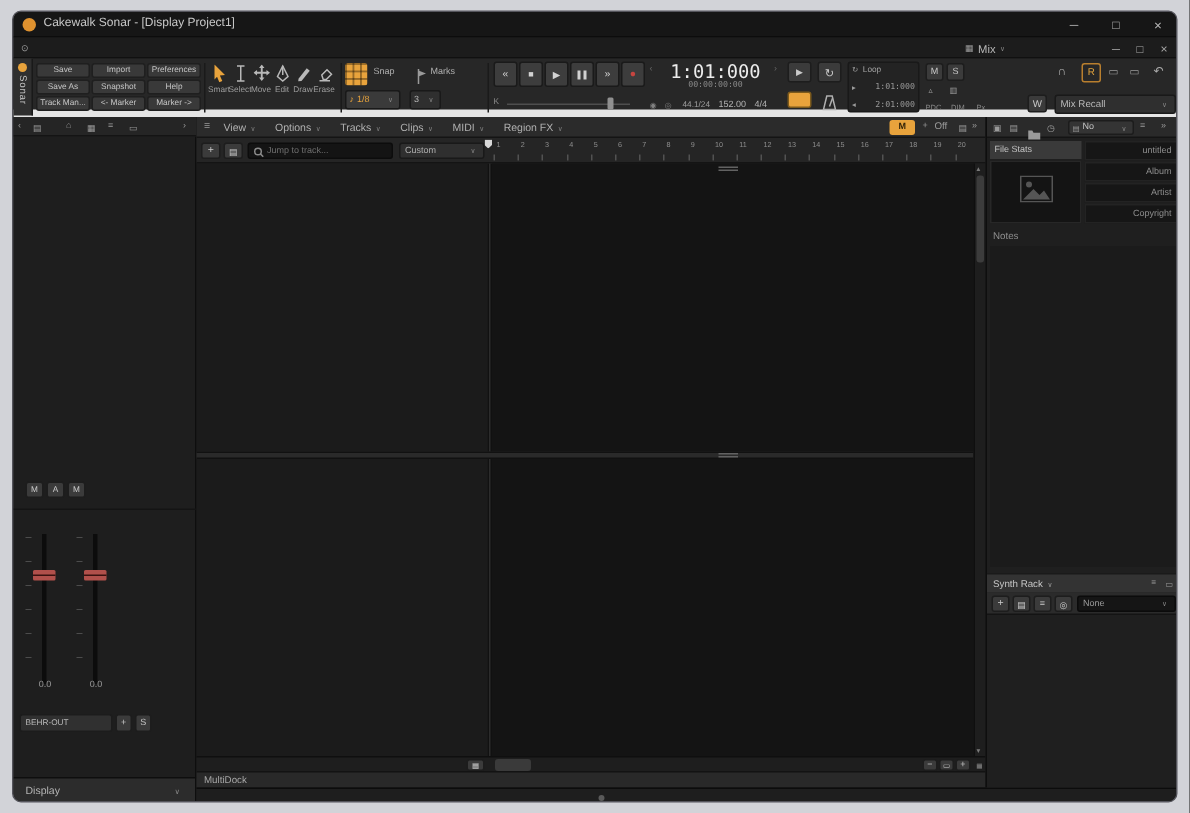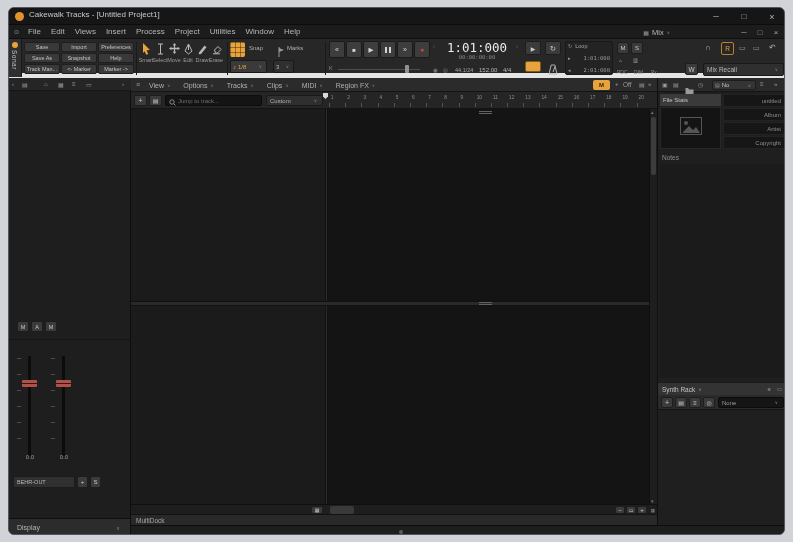--- a/index.html
+++ b/index.html
@@ -42,41 +42,30 @@
 .search-input::placeholder{color:#6e6e6e}
 </style>
 </head>
 <body>
 
 <div id="desktop">
 <div id="window">
 
   <div id="titlebar" class="ab">
     <div class="ab" style="left:6px;top:4px;width:9px;height:9px;border-radius:50%;background:#e0922f"></div>
-    <span class="ab f8" style="left:20px;top:2px;color:#c8c8c8">Cakewalk Tracks - [Untitled Project1]</span>
+    <span class="ab f8" style="left:20px;top:2px;color:#c8c8c8">Cakewalk Sonar - [Display Project1]</span>
     <div class="ab row" style="right:0;top:0;height:17px">
       <div class="row" style="width:28px;height:17px;justify-content:center;color:#b4b4b4;font-size:8px">─</div>
       <div class="row" style="width:28px;height:17px;justify-content:center;color:#b4b4b4;font-size:8px">□</div>
       <div class="row" style="width:28px;height:17px;justify-content:center;color:#b4b4b4;font-size:9px">×</div>
     </div>
   </div>
 
   <div id="menubar" class="ab">
     <span class="ab f6 ico" style="left:5px;top:3px">⊙</span>
-    <div class="ab row" style="left:14px;top:0;height:14px">
-          <span class="mitem">File</span>
-          <span class="mitem">Edit</span>
-          <span class="mitem">Views</span>
-          <span class="mitem">Insert</span>
-          <span class="mitem">Process</span>
-          <span class="mitem">Project</span>
-          <span class="mitem">Utilities</span>
-          <span class="mitem">Window</span>
-          <span class="mitem">Help</span>
-        </div>
     <div class="ab row" style="right:116px;top:0;height:14px">
       <span class="f6 ico" style="margin-right:3px">▦</span>
       <span class="f75" style="color:#b8b8b8">Mix</span>
       <span class="f45" style="color:#848484;margin-left:3px">∨</span>
     </div>
     <div class="ab row" style="right:2px;top:0;height:14px">
       <div class="row" style="width:16px;height:14px;justify-content:center;color:#a8a8a8;font-size:7.5px">─</div>
       <div class="row" style="width:16px;height:14px;justify-content:center;color:#a8a8a8;font-size:7.5px">□</div>
       <div class="row" style="width:16px;height:14px;justify-content:center;color:#a8a8a8;font-size:8px">×</div>
     </div>

